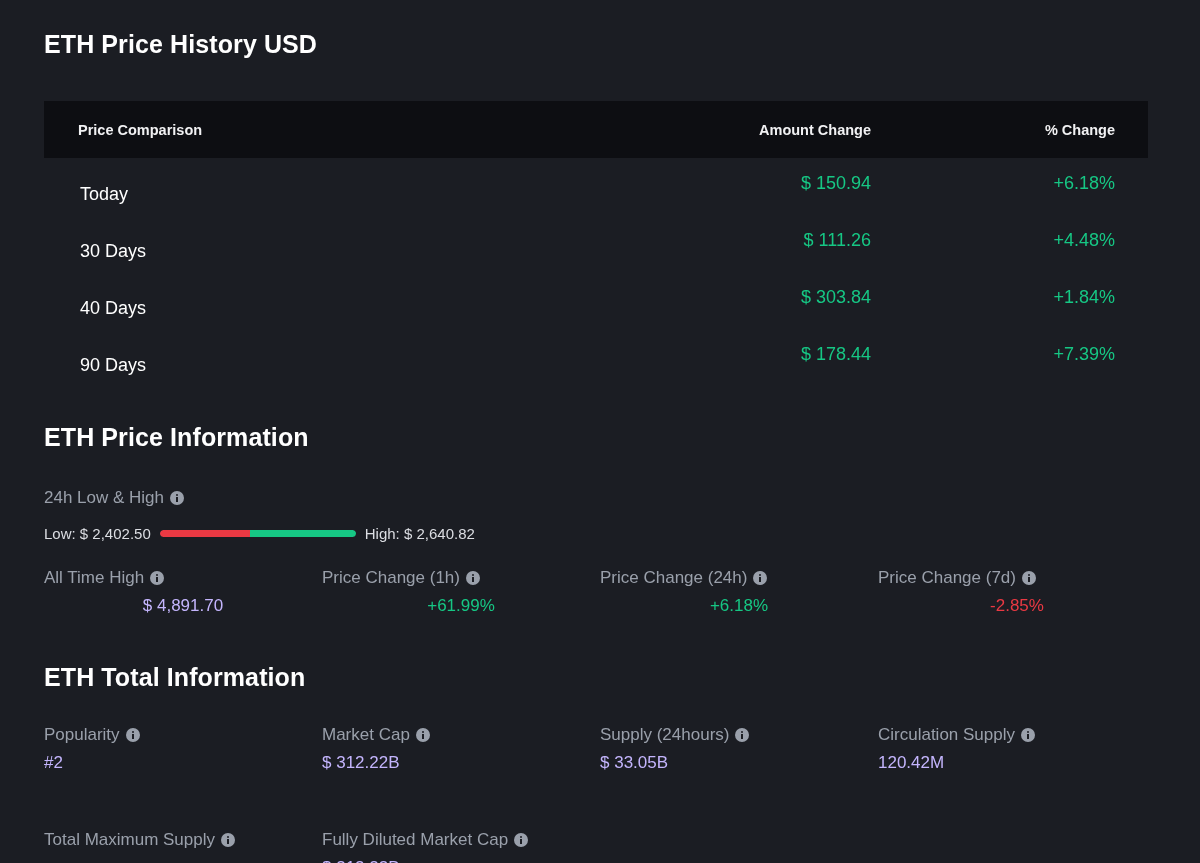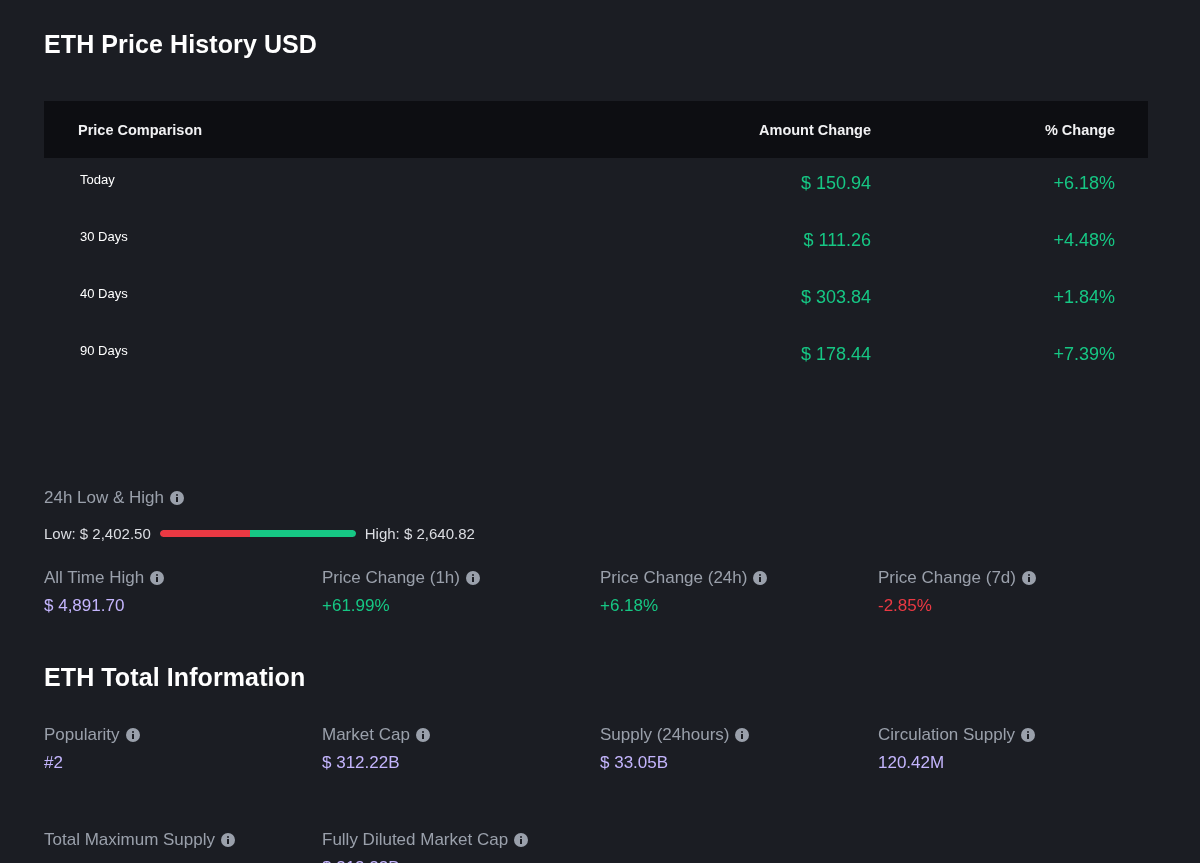--- a/index.html
+++ b/index.html
@@ -60,22 +60,22 @@
   .th-amt   { right: 277px; }
   .th-pct   { right: 33px; }
 
   .trow {
     position: relative;
     height: 57px;
   }
   .trow .c-label {
     position: absolute;
     left: 36px;
-    top: 14px;
-    font-size: 13px;
+    top: 26px;
+    font-size: 18px;
     font-weight: normal;
     color: #ffffff;
     white-space: nowrap;
   }
   .trow .c-amount {
     position: absolute;
     right: 277px;
     top: 15px;
     font-size: 18px;
     color: #16c784;
@@ -167,21 +167,21 @@
   }
 
   
   .stat-grid {
     position: absolute;
     left: 44px;
     width: 1112px;
     display: grid;
     grid-template-columns: repeat(4, 278px);
   }
-  #grid-priceinfo { top: 568px; }
+  #grid-priceinfo { top: 568px; text-align: center; }
   #grid-market    { top: 725px; row-gap: 57px; }
 
   .stat {
     display: block;
   }
   .stat .stat-label {
     font-size: 17px;
     color: #9aa0ab;
     display: flex;
     align-items: center;
@@ -228,20 +228,21 @@
           <div class="c-pct">+1.84%</div>
         </div>
         <div class="trow">
           <div class="c-label">90 Days</div>
           <div class="c-amount">$ 178.44</div>
           <div class="c-pct">+7.39%</div>
         </div>
       </div>
   </div>
 
+  <div class="h1" id="title-priceinfo">ETH Price Information</div>
 
   <div class="lowhigh-label">
     <span>24h Low &amp; High</span>
     <span class="info-icon"></span>
   </div>
 
   <div class="lowhigh-row">
     <span class="lh-text">Low: $ 2,402.50</span>
     <span class="range-bar">
       <span class="seg-low" id="range-seg-low" style="width: 46%;"></span>

